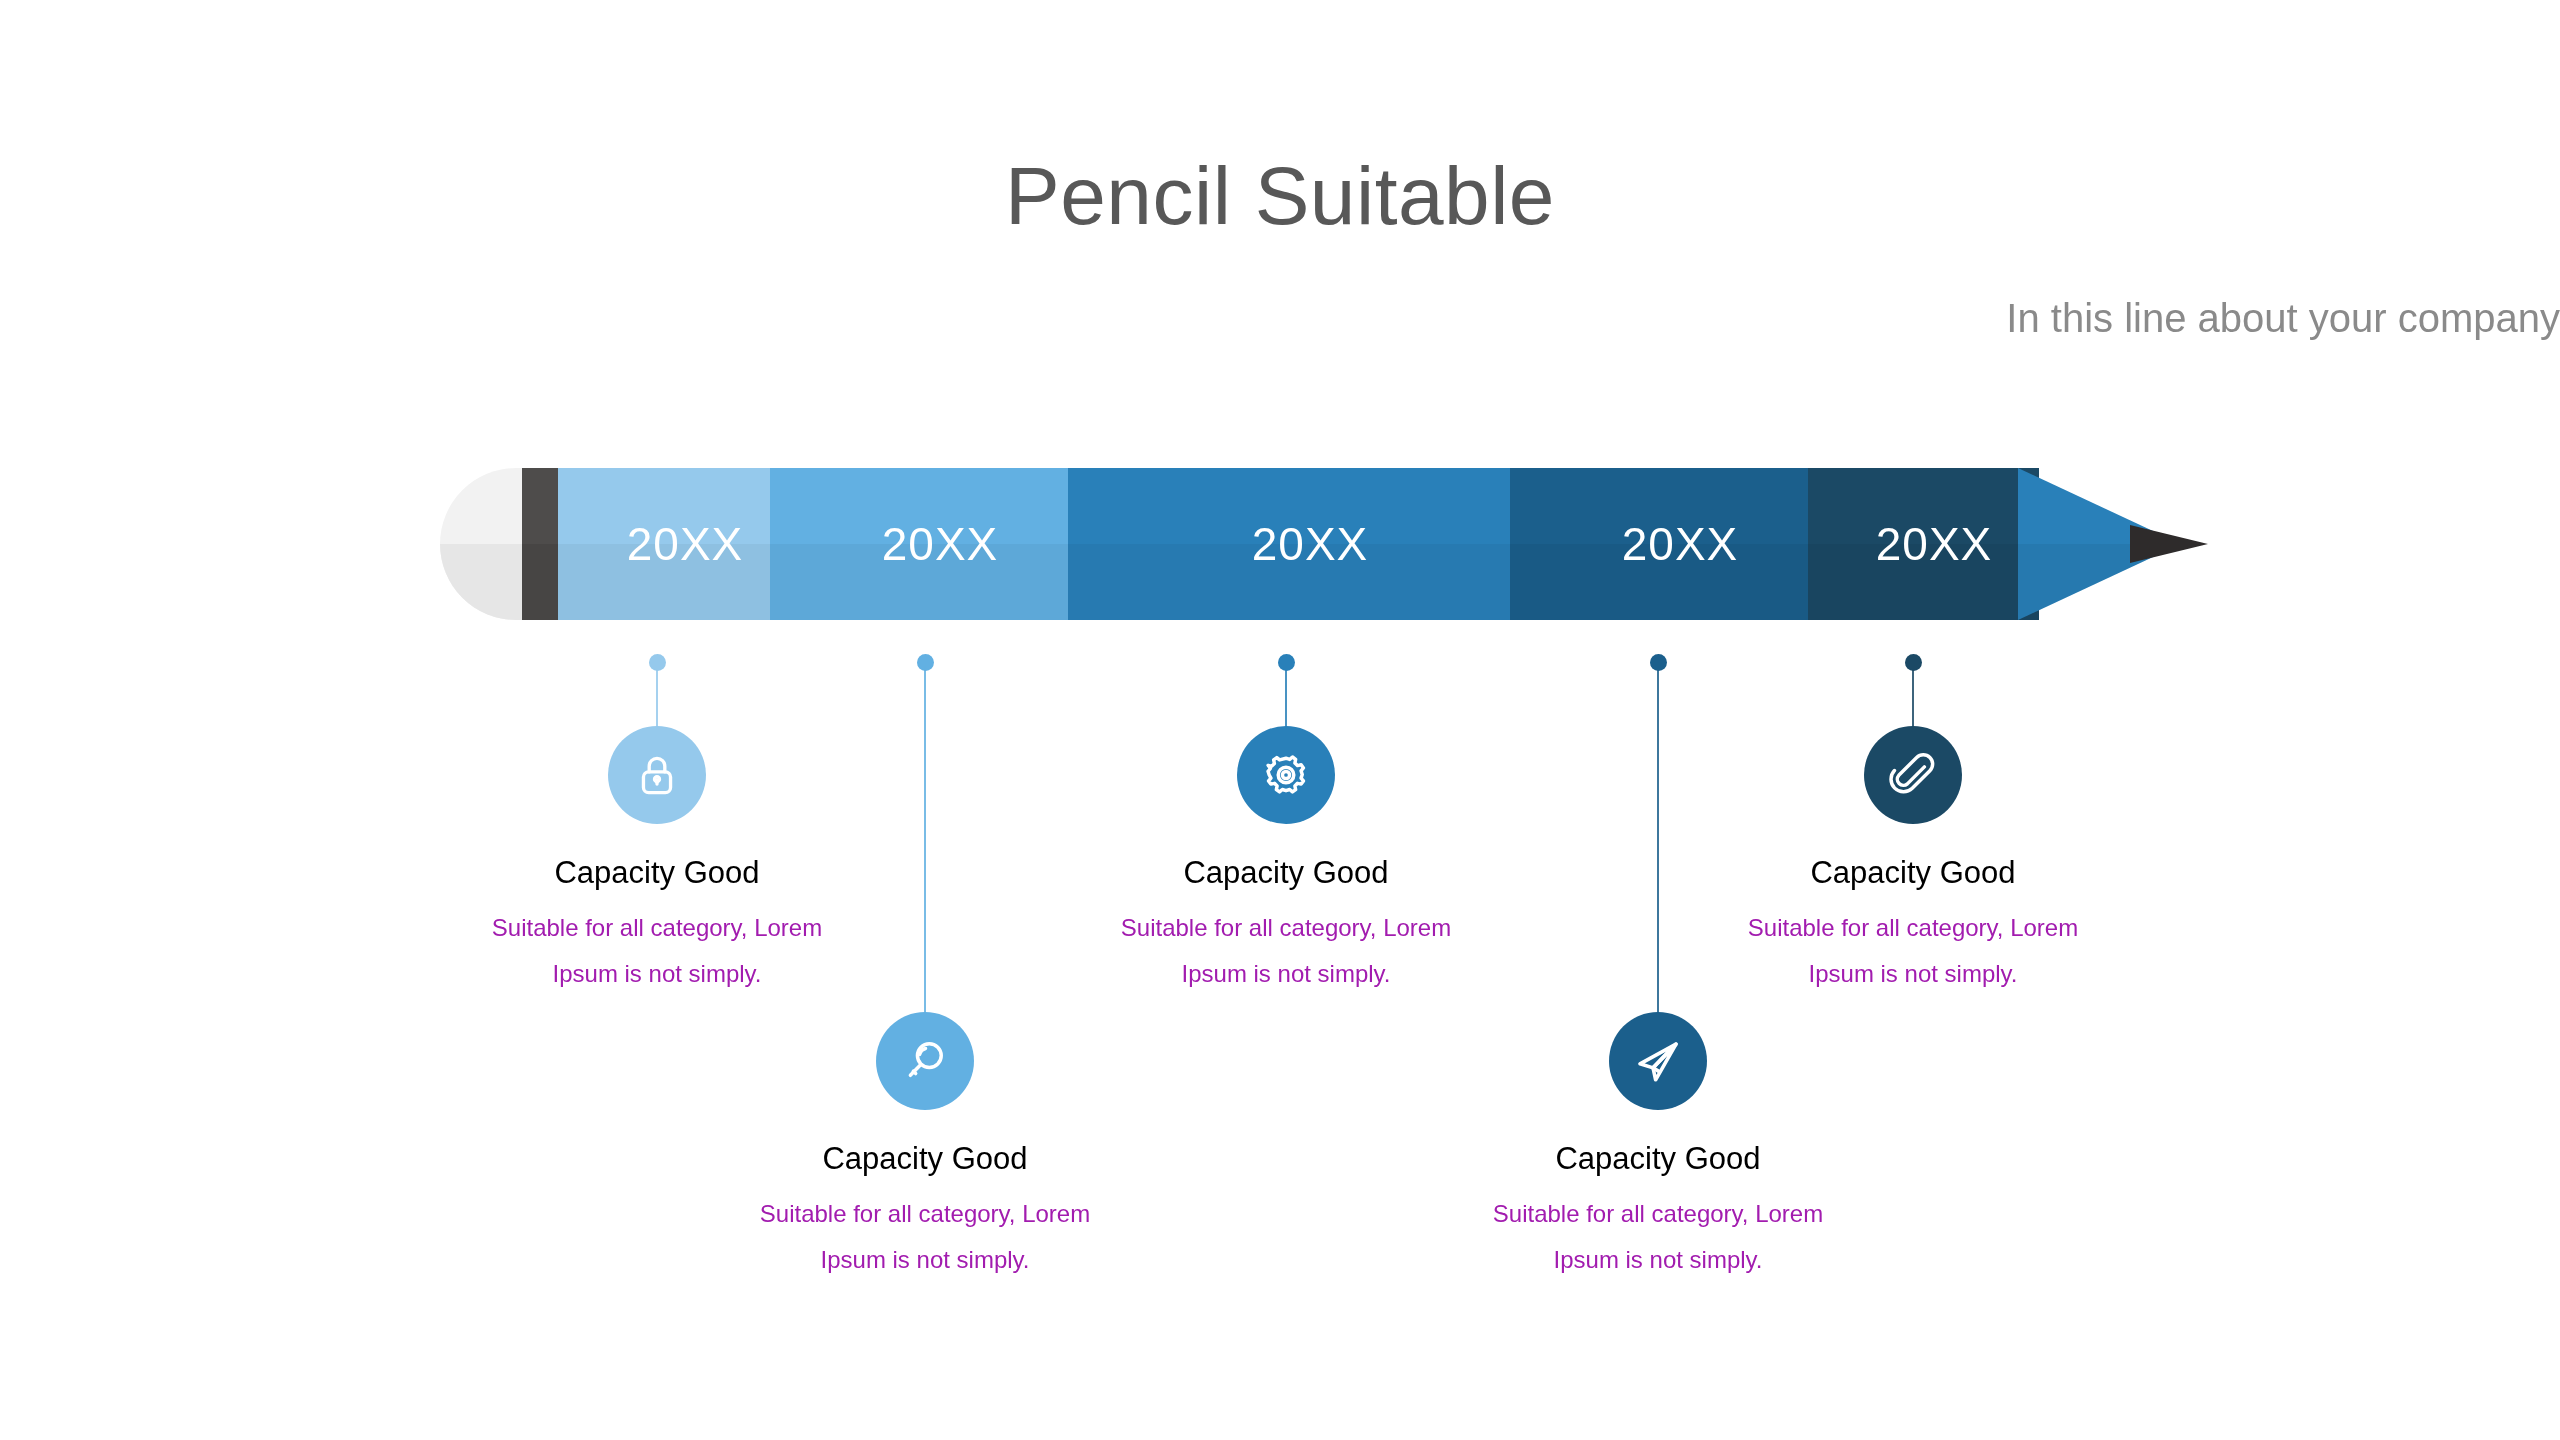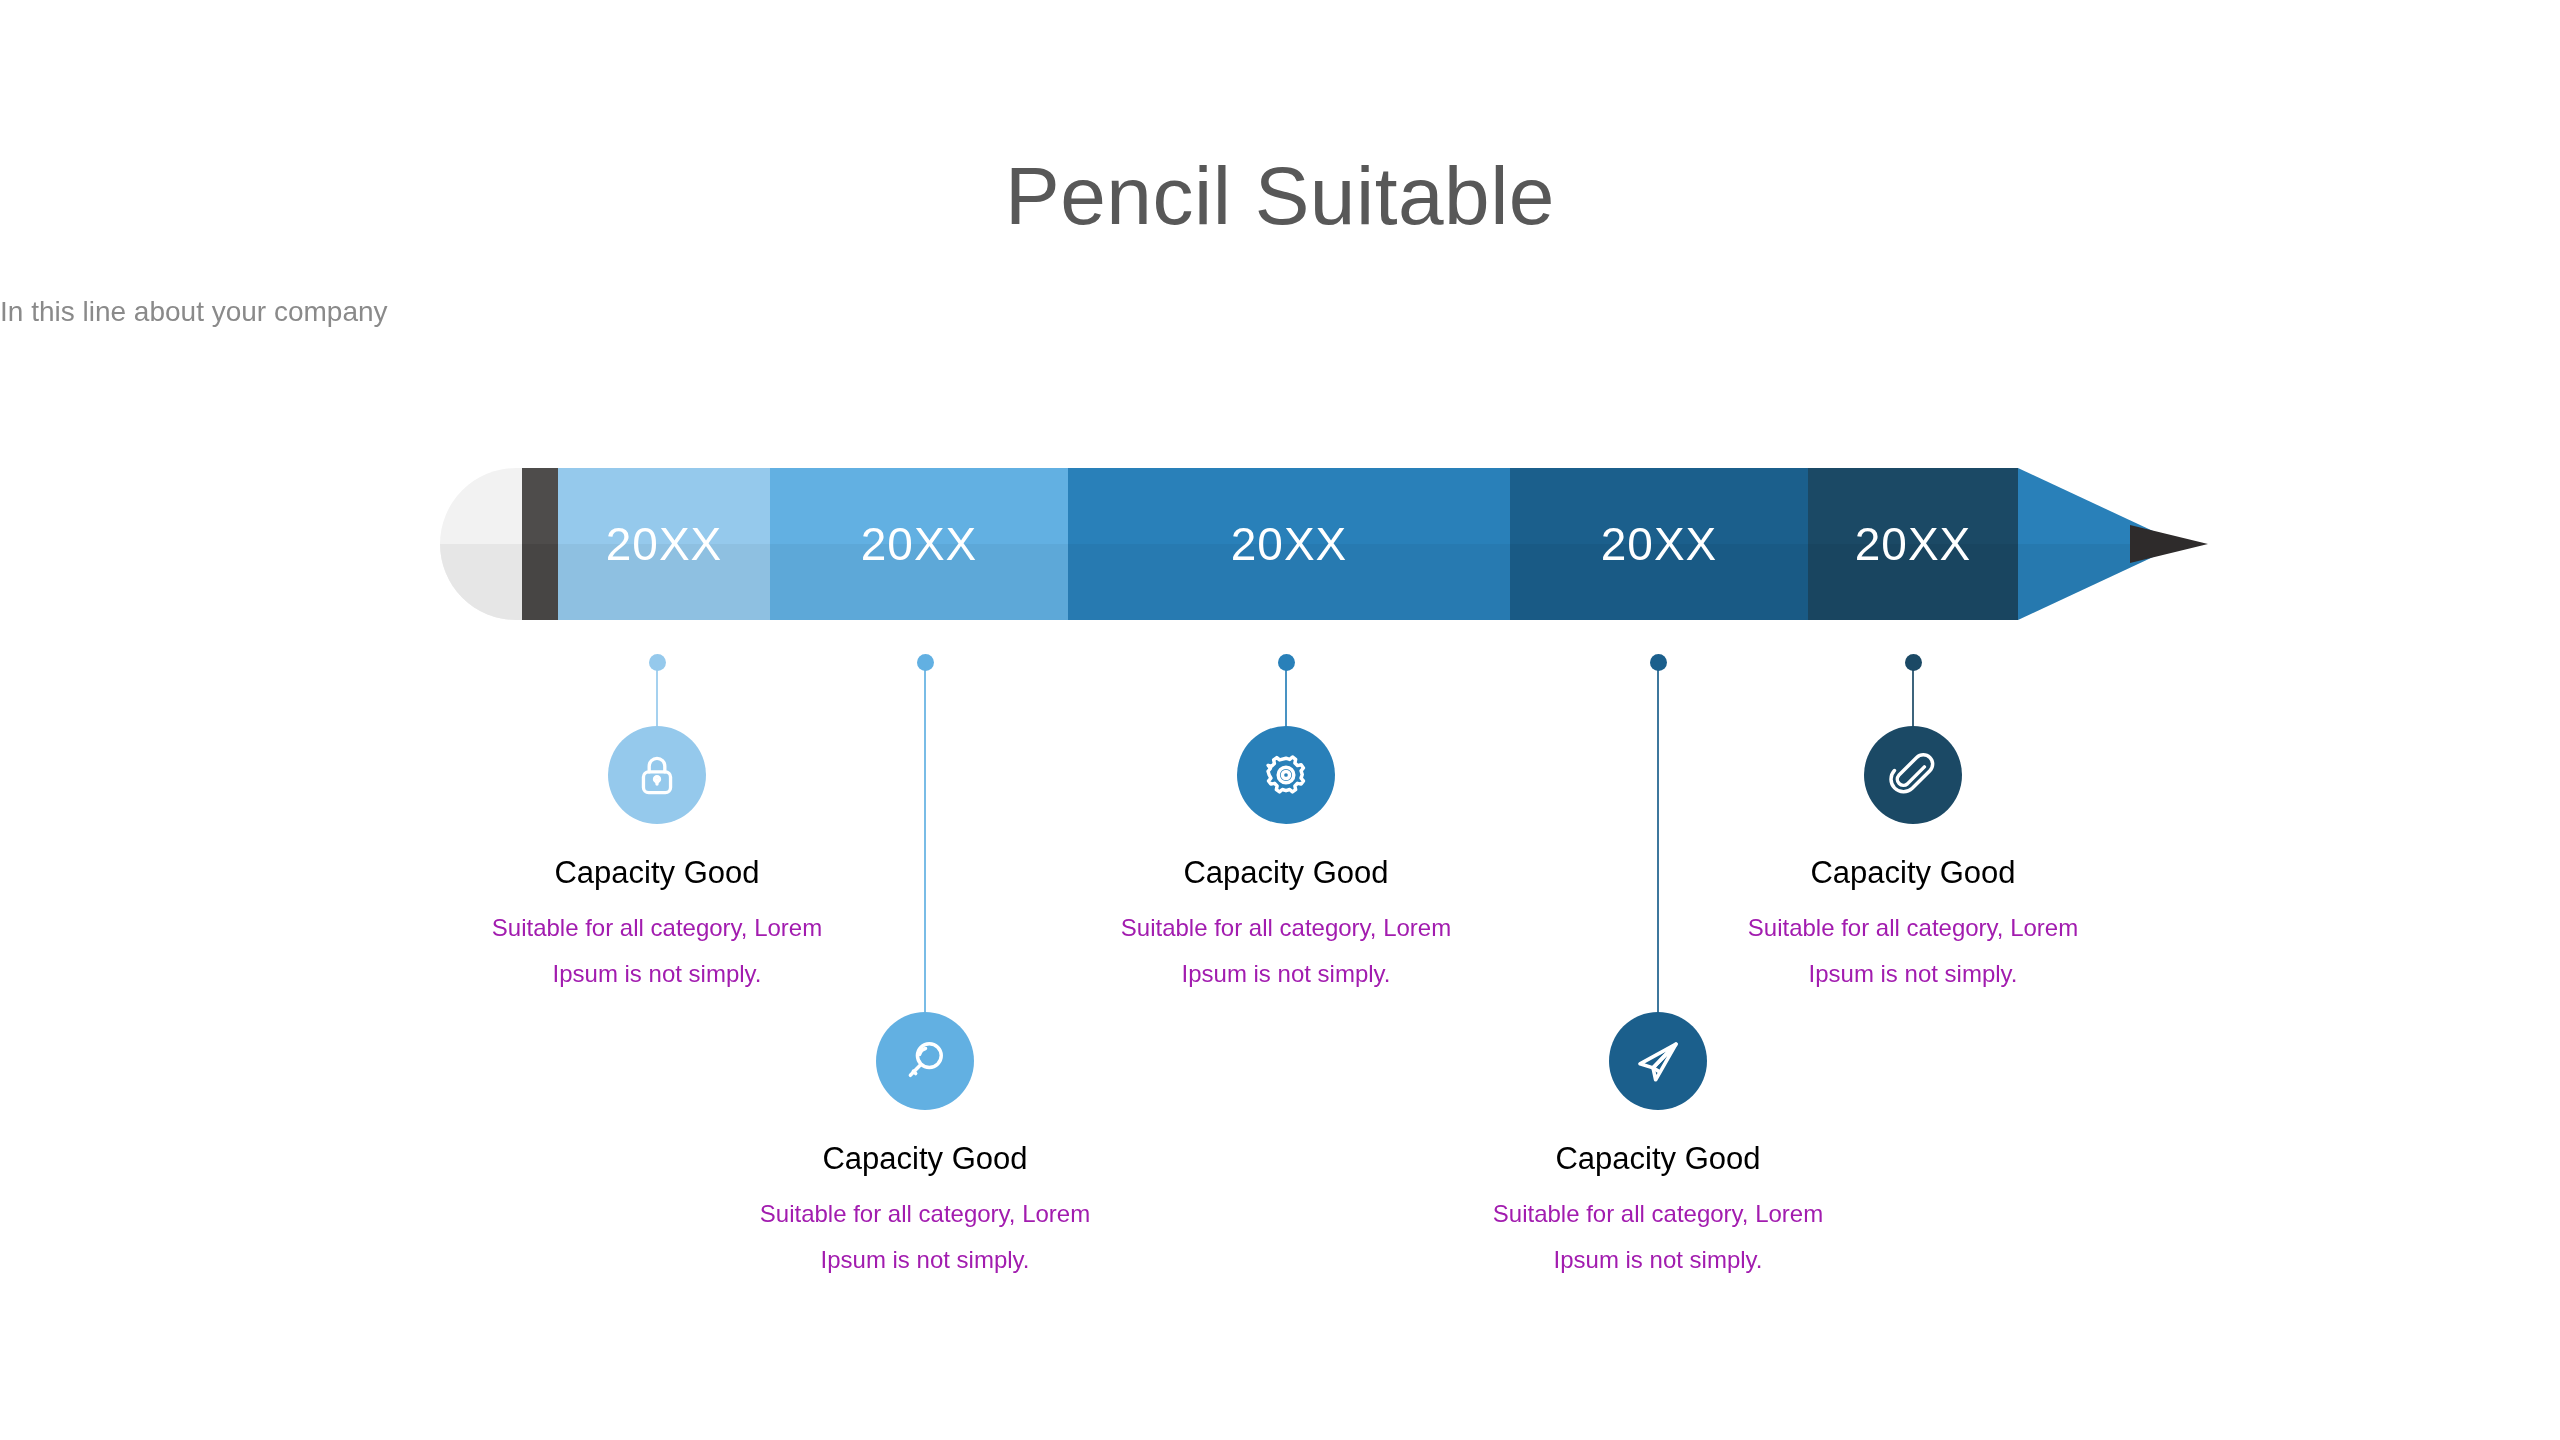--- a/index.html
+++ b/index.html
@@ -17,22 +17,22 @@
   .title{
     position:absolute;left:0;top:155px;width:2560px;
     text-align:center;
     font-size:82px;line-height:1;
     font-weight:400;
     color:#585858;
     letter-spacing:0.5px;
   }
   .subtitle{
     position:absolute;left:0;top:298px;width:2560px;
-    text-align:left;
-    font-size:28px;line-height:1;
+    text-align:right;
+    font-size:40px;line-height:1;
     font-weight:400;
     color:#8a8a8a;
   }
 
   
   .pencil{position:absolute;left:0;top:0;width:2560px;height:1440px;pointer-events:none;}
   .pencil-layer{position:absolute;left:440px;top:468px;width:1720px;height:152px;}
 
   .eraser{
     position:absolute;left:0;top:0;width:86px;height:152px;
@@ -47,21 +47,21 @@
   .ferrule{
     position:absolute;left:82px;top:0;width:38px;height:152px;
     background:#4e4c4b;
   }
   .ferrule:after{
     content:"";position:absolute;left:0;top:76px;width:38px;height:76px;
     background:#474544;
   }
   .seg{
     position:absolute;top:0;height:152px;
-    display:flex;align-items:center;justify-content:center;
+    display:flex;align-items:center;justify-content:center;padding-left:21px;
   }
   .seg .shade{
     position:absolute;left:0;top:76px;width:100%;height:76px;
     background:rgba(0,0,0,0.045);
   }
   .seg .yr{
     position:relative;z-index:2;
     color:#ffffff;
     font-size:46px;
     font-weight:400;

